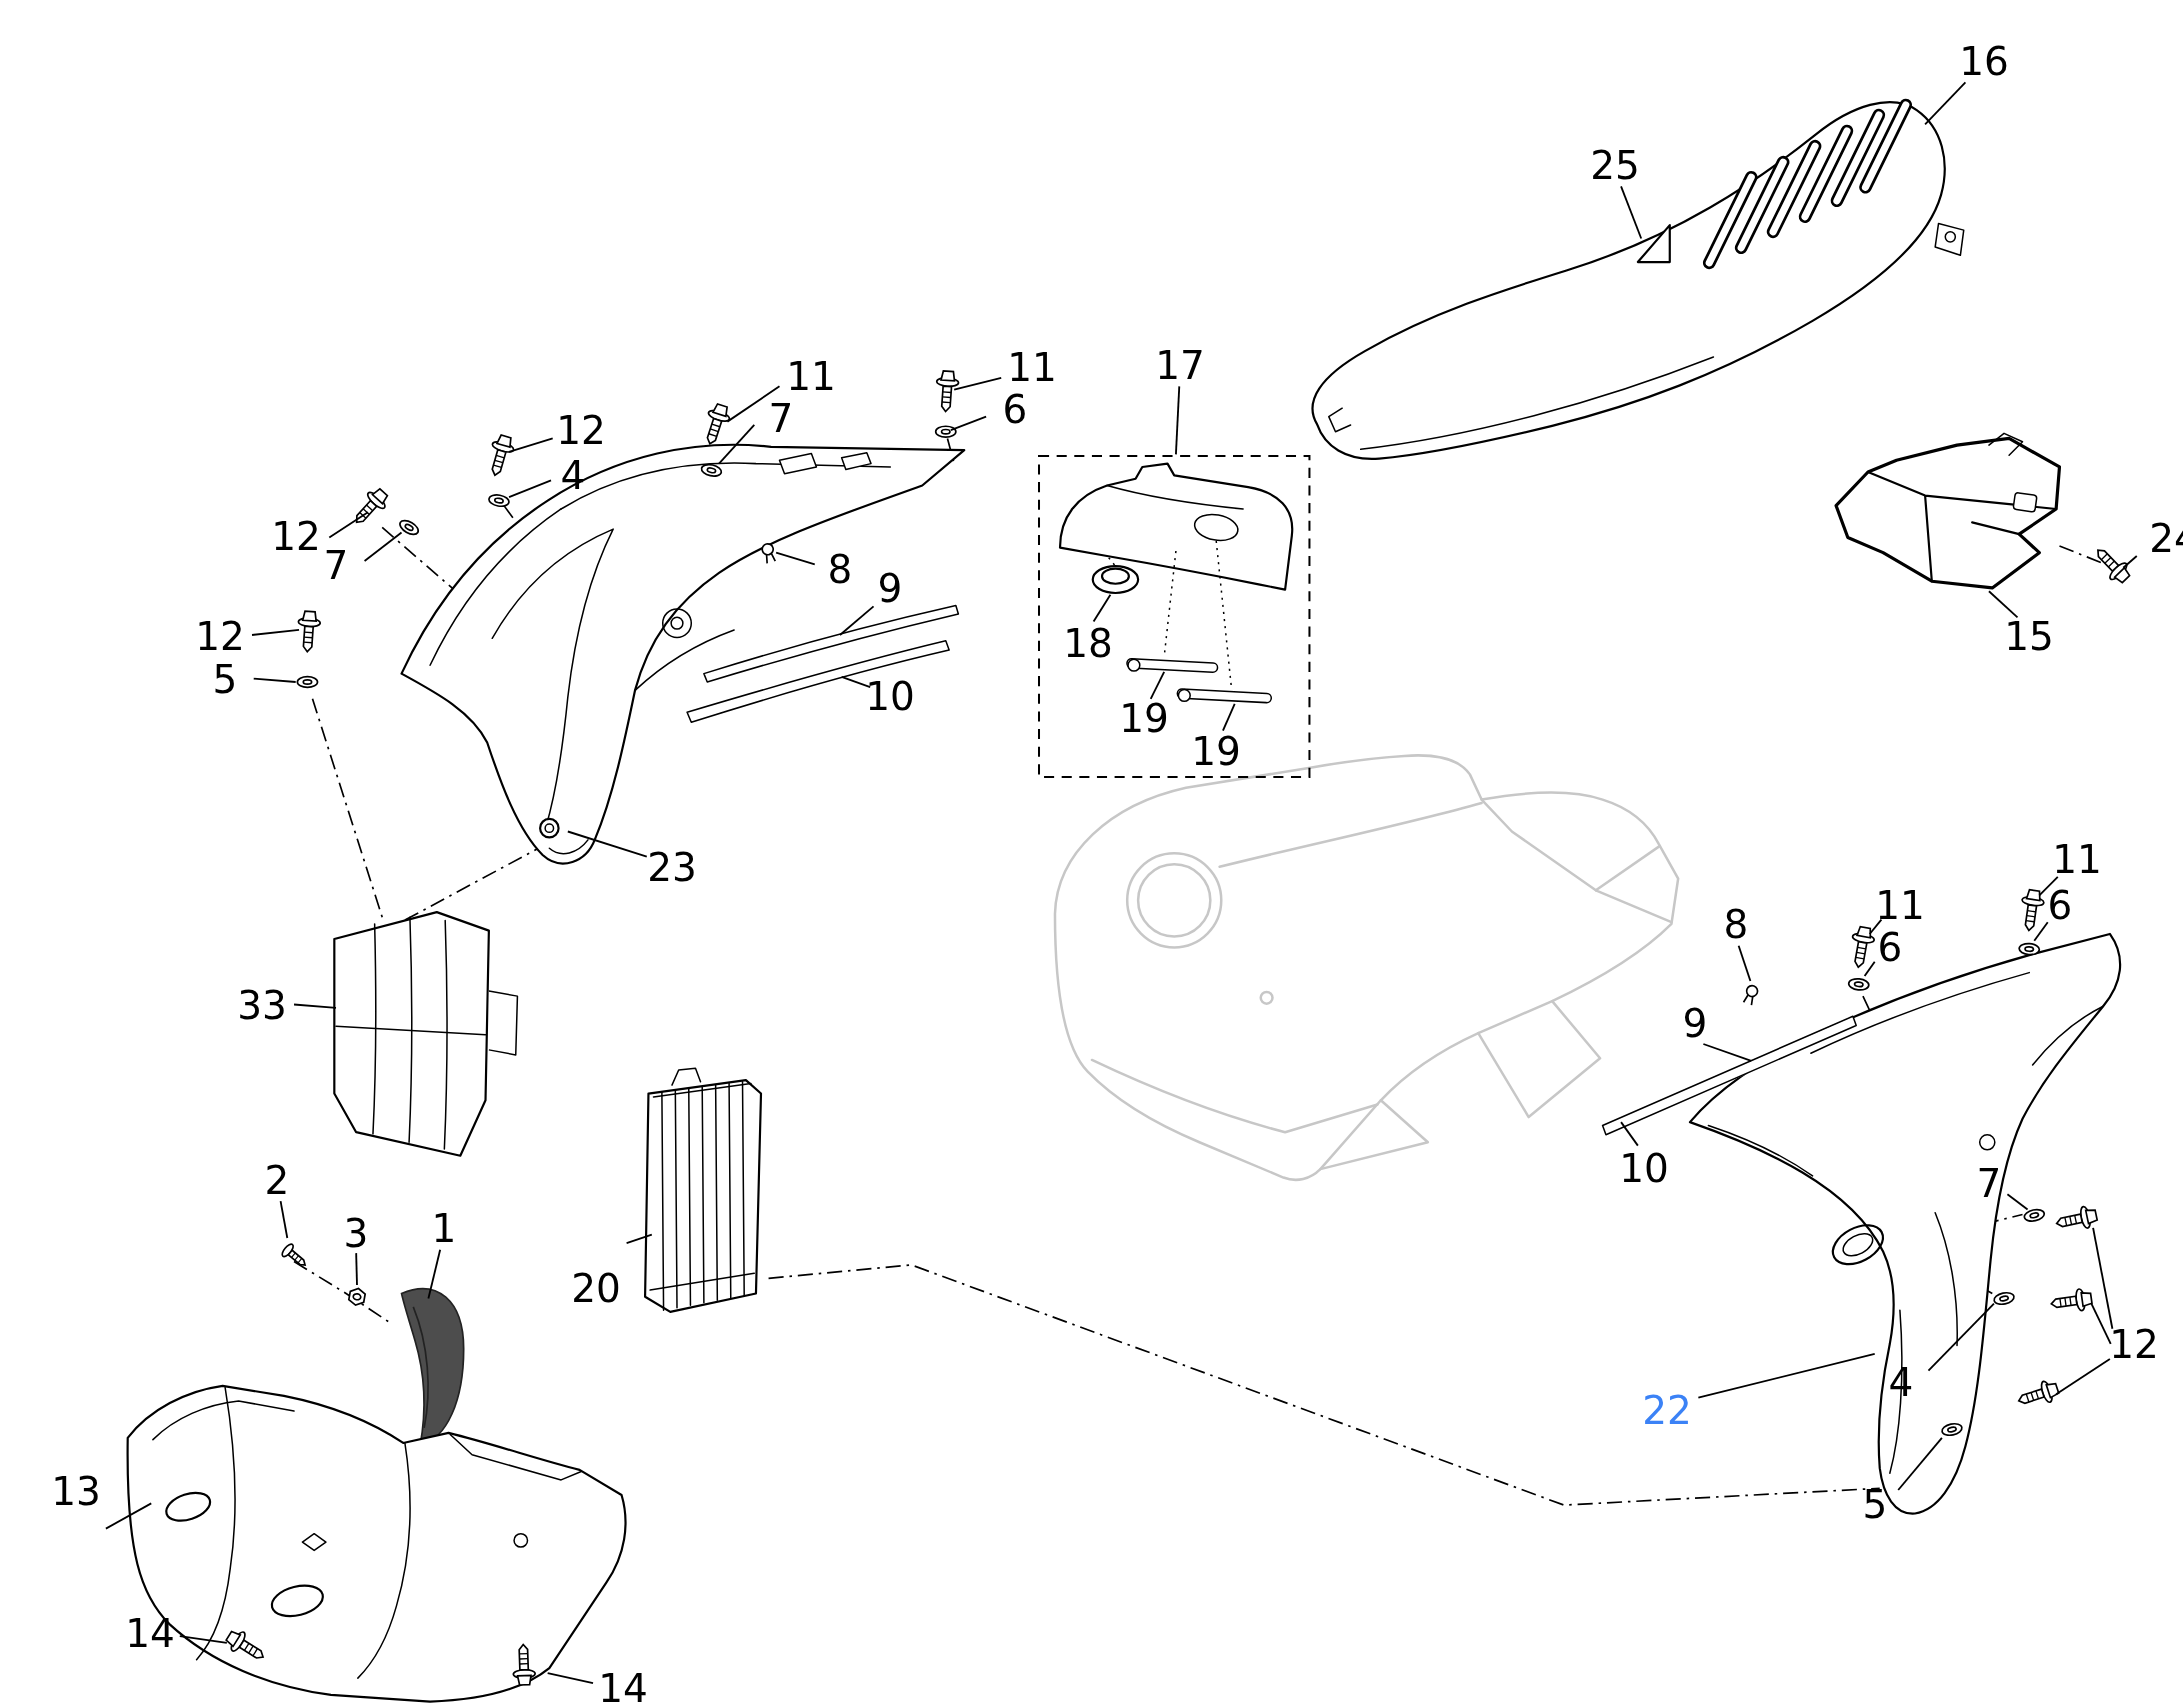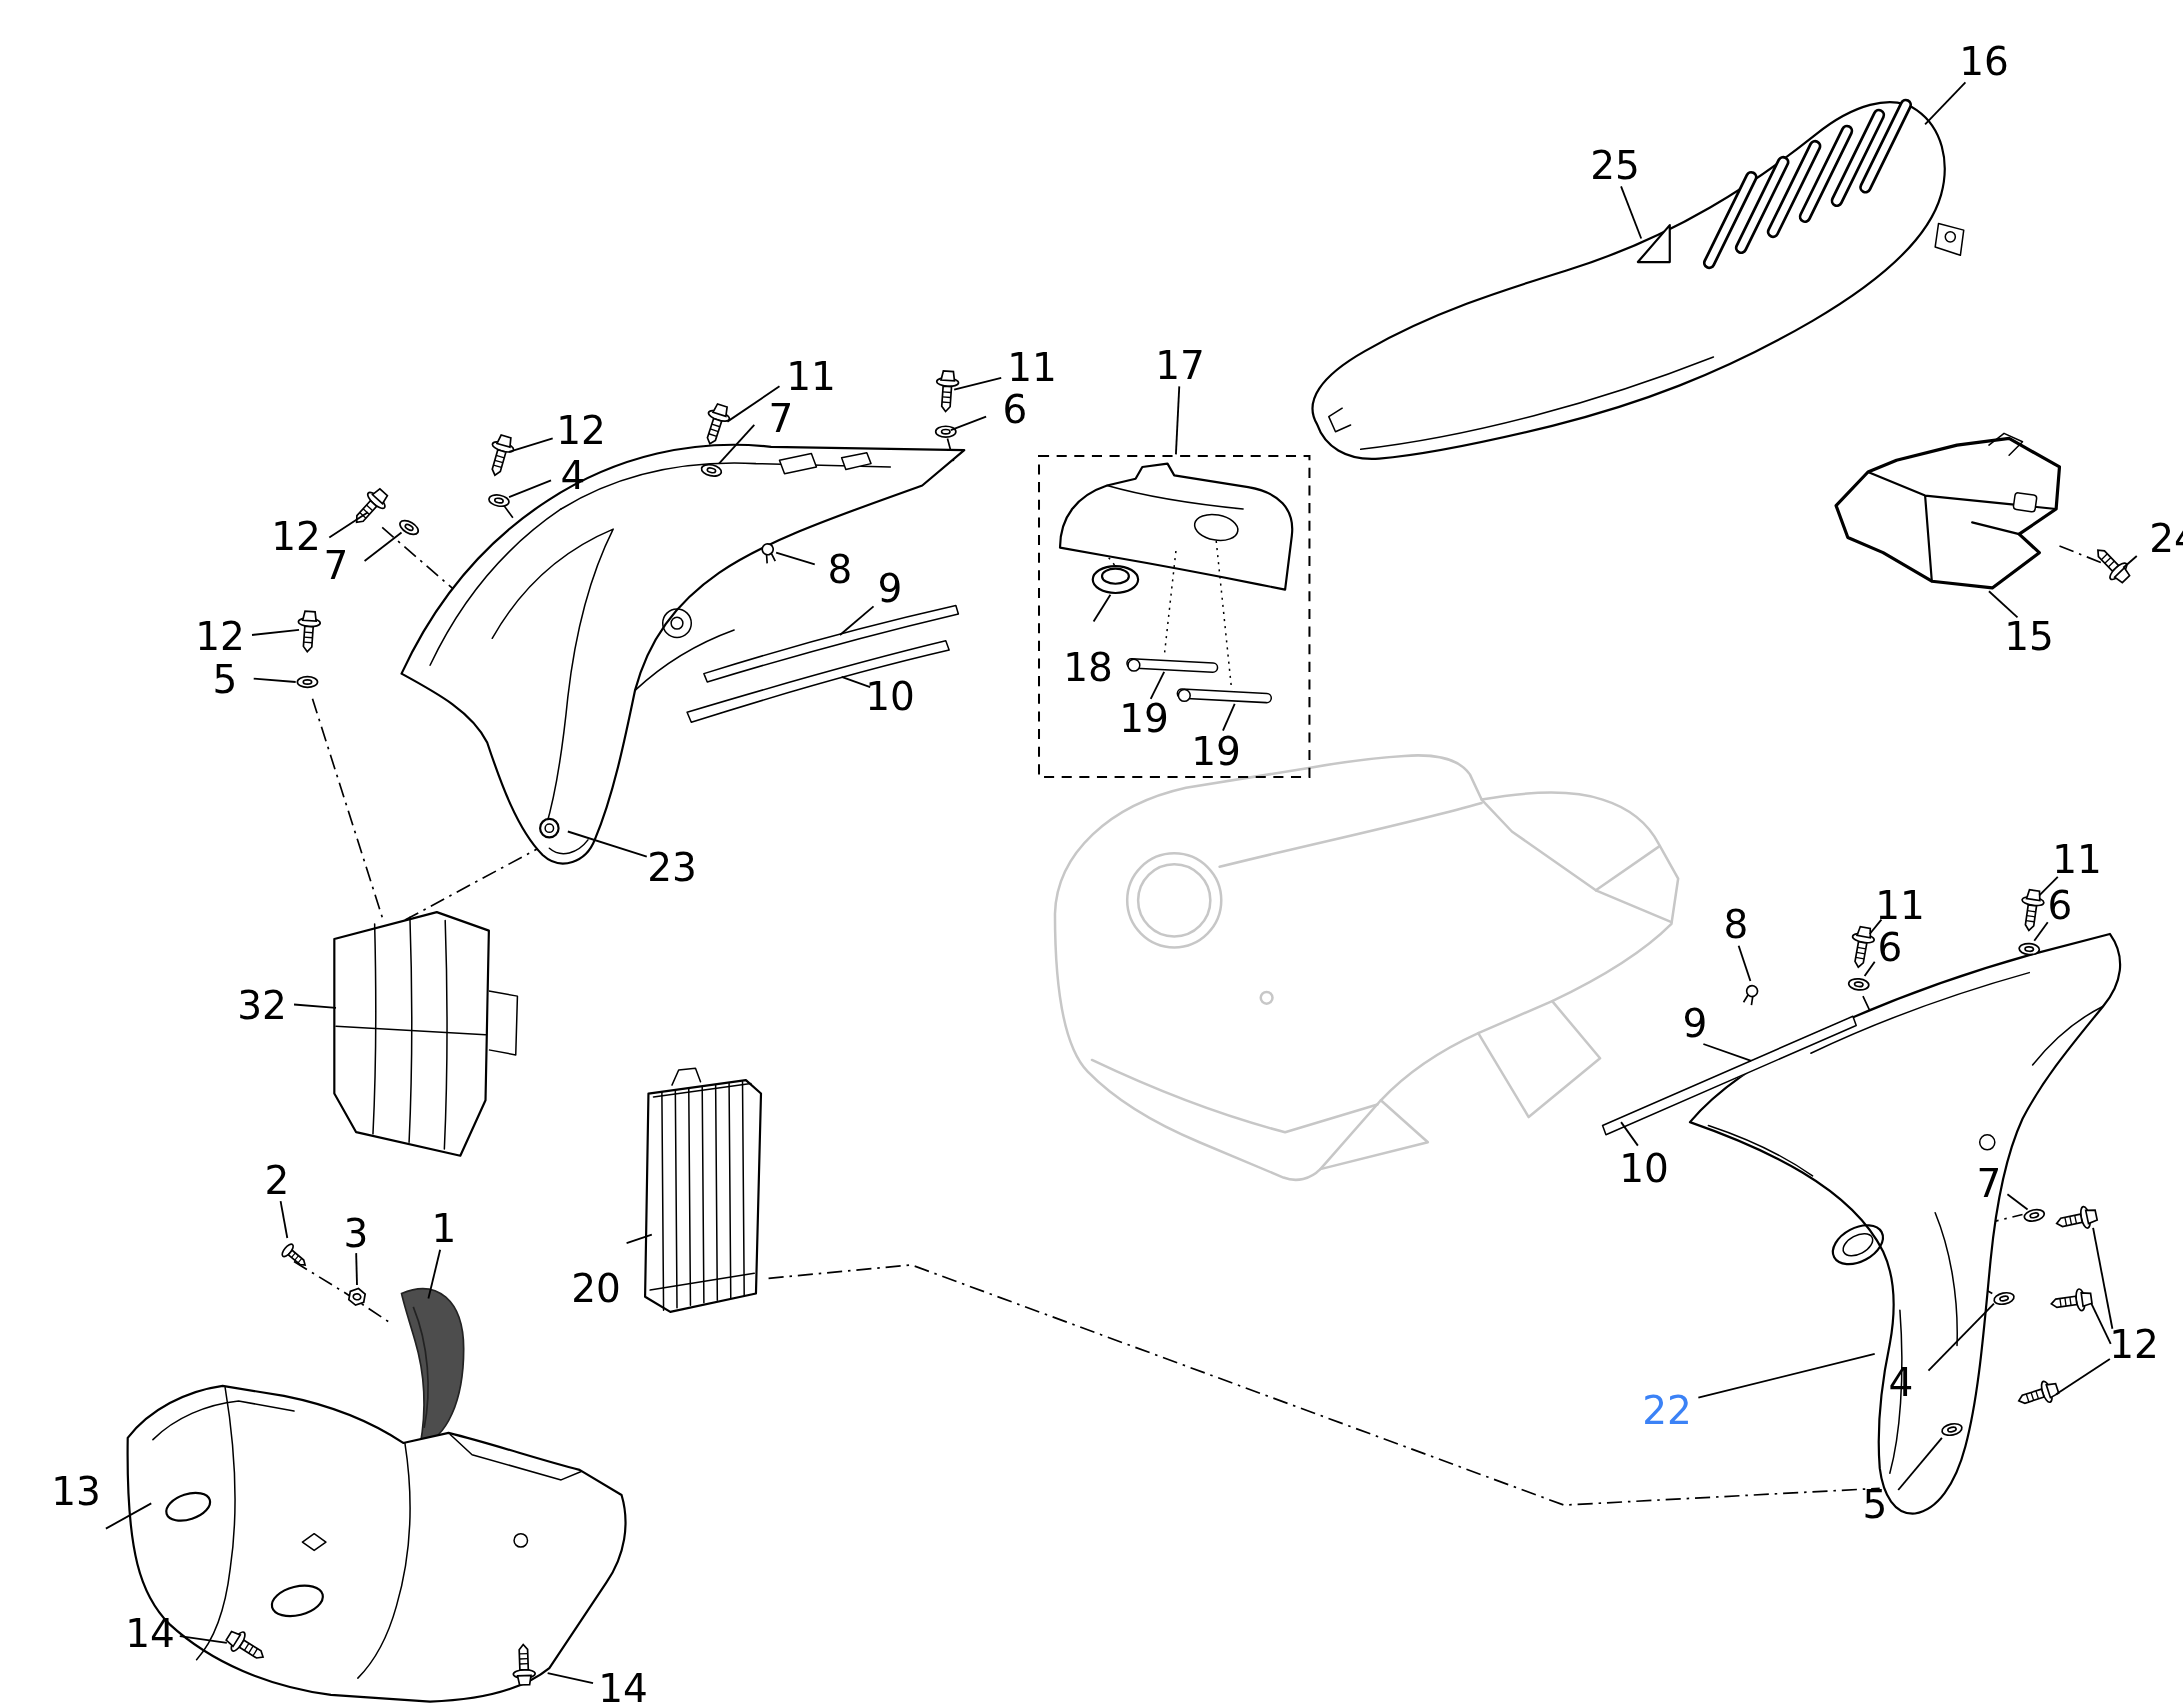--- a/index.html
+++ b/index.html
@@ -304,30 +304,30 @@
       <div class="callout" style="left: 1032px; top: 367px; font-size: 39px; color: rgb(0, 0, 0);">11</div>
       <div class="callout" style="left: 1015px; top: 409px; font-size: 39px; color: rgb(0, 0, 0);">6</div>
       <div class="callout" style="left: 296px; top: 536px; font-size: 39px; color: rgb(0, 0, 0);">12</div>
       <div class="callout" style="left: 336px; top: 565px; font-size: 39px; color: rgb(0, 0, 0);">7</div>
       <div class="callout" style="left: 220px; top: 636px; font-size: 39px; color: rgb(0, 0, 0);">12</div>
       <div class="callout" style="left: 225px; top: 679px; font-size: 39px; color: rgb(0, 0, 0);">5</div>
       <div class="callout" style="left: 840px; top: 569px; font-size: 39px; color: rgb(0, 0, 0);">8</div>
       <div class="callout" style="left: 890px; top: 588px; font-size: 39px; color: rgb(0, 0, 0);">9</div>
       <div class="callout" style="left: 890px; top: 696px; font-size: 39px; color: rgb(0, 0, 0);">10</div>
       <div class="callout" style="left: 672px; top: 867px; font-size: 39px; color: rgb(0, 0, 0);">23</div>
-      <div class="callout" style="left: 262px; top: 1005px; font-size: 39px; color: rgb(0, 0, 0);">32</div>
+      <div class="callout" style="left: 262px; top: 1005px; font-size: 39px; color: rgb(0, 0, 0);">33</div>
       <div class="callout" style="left: 596px; top: 1249px; font-size: 39px; color: rgb(0, 0, 0); margin-top: 39px;">20</div>
       <div class="callout" style="left: 277px; top: 1180px; font-size: 39px; color: rgb(0, 0, 0);">2</div>
       <div class="callout" style="left: 356px; top: 1233px; font-size: 39px; color: rgb(0, 0, 0);">3</div>
       <div class="callout" style="left: 444px; top: 1228px; font-size: 39px; color: rgb(0, 0, 0);">1</div>
       <div class="callout" style="left: 76px; top: 1463px; font-size: 39px; color: rgb(0, 0, 0); margin-top: 28px;">13</div>
       <div class="callout" style="left: 150px; top: 1633px; font-size: 39px; color: rgb(0, 0, 0);">14</div>
       <div class="callout" style="left: 623px; top: 1688px; font-size: 39px; color: rgb(0, 0, 0);">14</div>
       <div class="callout" style="left: 1180px; top: 365px; font-size: 39px; color: rgb(0, 0, 0);">17</div>
-      <div class="callout" style="left: 1088px; top: 643px; font-size: 39px; color: rgb(0, 0, 0); margin-top: 24px;">18</div>
+      <div class="callout" style="left: 1088px; top: 643px; font-size: 39px; color: rgb(0, 0, 0);">18</div>
       <div class="callout" style="left: 1144px; top: 718px; font-size: 39px; color: rgb(0, 0, 0);">19</div>
       <div class="callout" style="left: 1216px; top: 751px; font-size: 39px; color: rgb(0, 0, 0);">19</div>
       <div class="callout" style="left: 1615px; top: 165px; font-size: 39px; color: rgb(0, 0, 0);">25</div>
       <div class="callout" style="left: 1984px; top: 61px; font-size: 39px; color: rgb(0, 0, 0); text-align: right;">16</div>
       <div class="callout" style="left: 2147px; top: 538px; font-size: 39px; color: rgb(0, 0, 0); margin-left: 27px;">24</div>
       <div class="callout" style="left: 2029px; top: 636px; font-size: 39px; color: rgb(0, 0, 0);">15</div>
       <div class="callout" style="left: 1736px; top: 924px; font-size: 39px; color: rgb(0, 0, 0);">8</div>
       <div class="callout" style="left: 1900px; top: 905px; font-size: 39px; color: rgb(0, 0, 0);">11</div>
       <div class="callout" style="left: 1890px; top: 947px; font-size: 39px; color: rgb(0, 0, 0);">6</div>
       <div class="callout" style="left: 2077px; top: 859px; font-size: 39px; color: rgb(0, 0, 0);">11</div>

